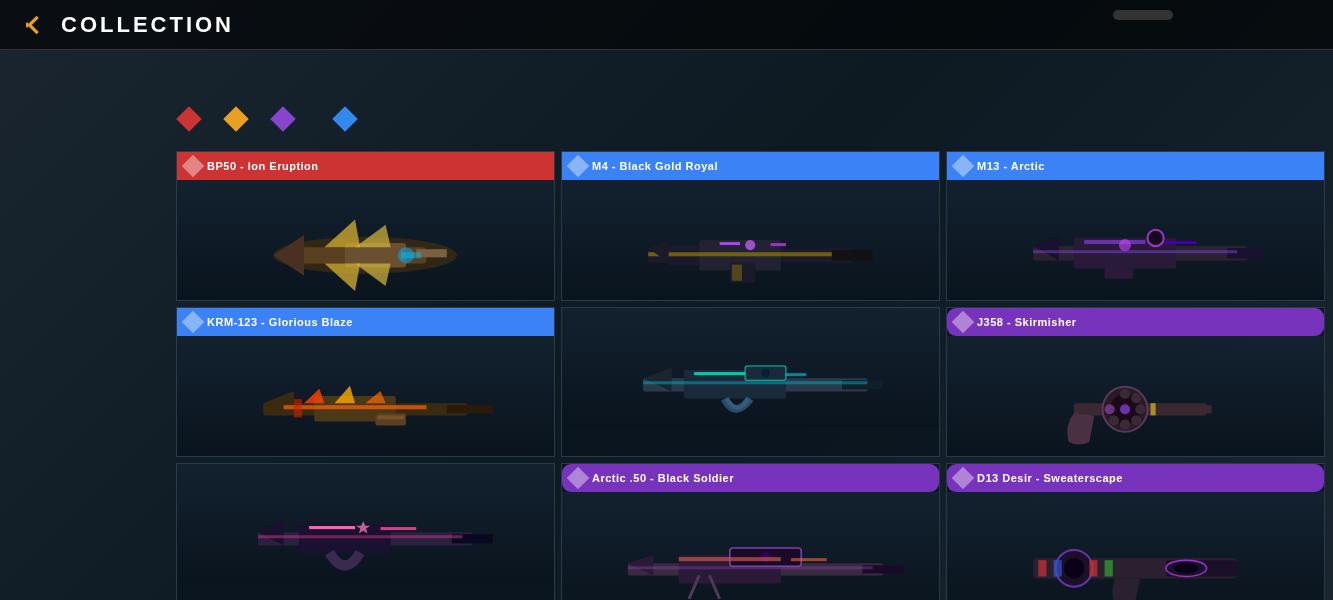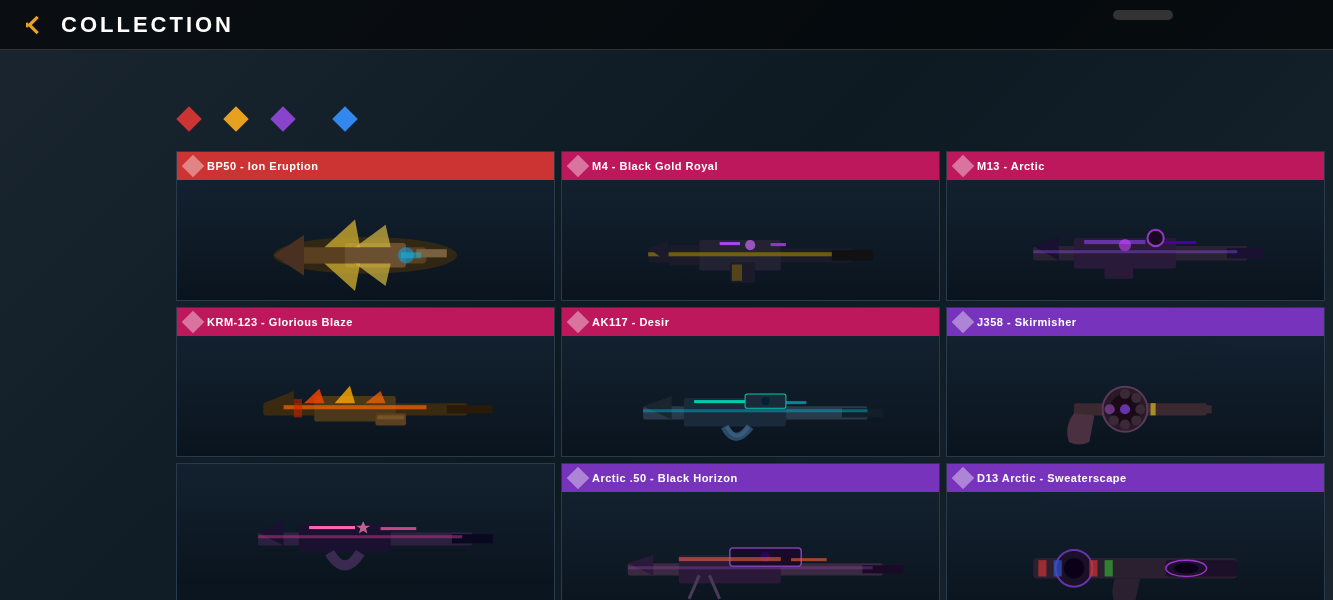--- a/index.html
+++ b/index.html
@@ -240,22 +240,22 @@
       display: flex;
       align-items: center;
       padding: 5px 8px;
       height: 28px;
       font-size: 11px;
       font-weight: 700;
       letter-spacing: 0.5px;
     }
 
     .weapon-header.red { background: #cc3333; }
-    .weapon-header.orange { background: #be185d; }
-    .weapon-header.purple { background: #7733bb; }
+    .weapon-header.orange { background: #3b82f6; }
+    .weapon-header.purple { background: #7733bb; border-radius: 9px; }
 
     .weapon-header-icon {
       width: 16px;
       height: 16px;
       margin-right: 6px;
       transform: rotate(45deg);
       display: inline-block;
     }
 
     .weapon-header.red .weapon-header-icon { background: rgba(255,255,255,0.4); }
@@ -483,24 +483,20 @@
               <rect x="140" y="52" width="30" height="12" rx="2" fill="#5a4020"></rect>
               <rect x="142" y="54" width="26" height="4" fill="#8a6030" opacity="0.6"></rect>
 
               <rect x="60" y="38" width="8" height="18" fill="#cc2200" opacity="0.6"></rect>
             </g>
           </svg>
         </div>
       </div>
 
       <div class="weapon-card">
-        <div class="weapon-header orange">
-          <span class="weapon-header-icon"></span>
-          <span>AK117 - Desir</span>
-        </div>
         <div class="weapon-image">
           <svg class="weapon-svg" viewBox="0 0 300 100">
             <g transform="translate(15,20)">
               <rect x="30" y="40" width="220" height="13" rx="2" fill="#2a3a4a"></rect>
               <rect x="70" y="32" width="100" height="28" rx="2" fill="#1a2a3a"></rect>
               <polygon points="30,40 58,30 58,53" fill="#1a2530"></polygon>
               <rect x="225" y="42" width="40" height="9" fill="#121e28"></rect>
 
               <path d="M110,60 Q120,80 135,60" fill="none" stroke="#2a4a6a" stroke-width="8"></path>
               <path d="M112,60 Q122,78 133,60" fill="none" stroke="#3a5a7a" stroke-width="4"></path>
@@ -565,21 +561,21 @@
 
               <polygon points="130,32 133,38 140,38 134,42 136,49 130,45 124,49 126,42 120,38 127,38" fill="#ff88bb" opacity="0.7" transform="scale(0.7) translate(60,10)"></polygon>
             </g>
           </svg>
         </div>
       </div>
 
       <div class="weapon-card">
         <div class="weapon-header purple">
           <span class="weapon-header-icon"></span>
-          <span>Arctic .50 - Black Horizon</span>
+          <span>Arctic .50 - Black Soldier</span>
         </div>
         <div class="weapon-image">
           <svg class="weapon-svg" viewBox="0 0 300 100">
             <g transform="translate(10,18)">
 
               <rect x="20" y="43" width="250" height="12" rx="2" fill="#3a2a40"></rect>
               <rect x="70" y="35" width="100" height="28" rx="2" fill="#2a1a38"></rect>
               <polygon points="20,43 45,35 45,55" fill="#2a1a38"></polygon>
               <rect x="250" y="45" width="40" height="8" fill="#1a0a28"></rect>
 
@@ -593,21 +589,21 @@
               <rect x="20" y="46" width="240" height="3" fill="#8844aa" opacity="0.4"></rect>
               <rect x="180" y="38" width="35" height="3" fill="#ff6633" opacity="0.6"></rect>
             </g>
           </svg>
         </div>
       </div>
 
       <div class="weapon-card">
         <div class="weapon-header purple">
           <span class="weapon-header-icon"></span>
-          <span>D13 Arctic - Sweaterscape</span>
+          <span>D13 Desir - Sweaterscape</span>
         </div>
         <div class="weapon-image">
           <svg class="weapon-svg" viewBox="0 0 300 100">
             <g transform="translate(30,18)">
 
               <rect x="20" y="38" width="200" height="20" rx="4" fill="#2a2030"></rect>
               <circle cx="60" cy="48" r="18" fill="#1a1028" stroke="#6633aa" stroke-width="2"></circle>
               <circle cx="60" cy="48" r="10" fill="#0a0018"></circle>
               <rect x="150" y="40" width="70" height="16" rx="3" fill="#1a1028"></rect>
 

